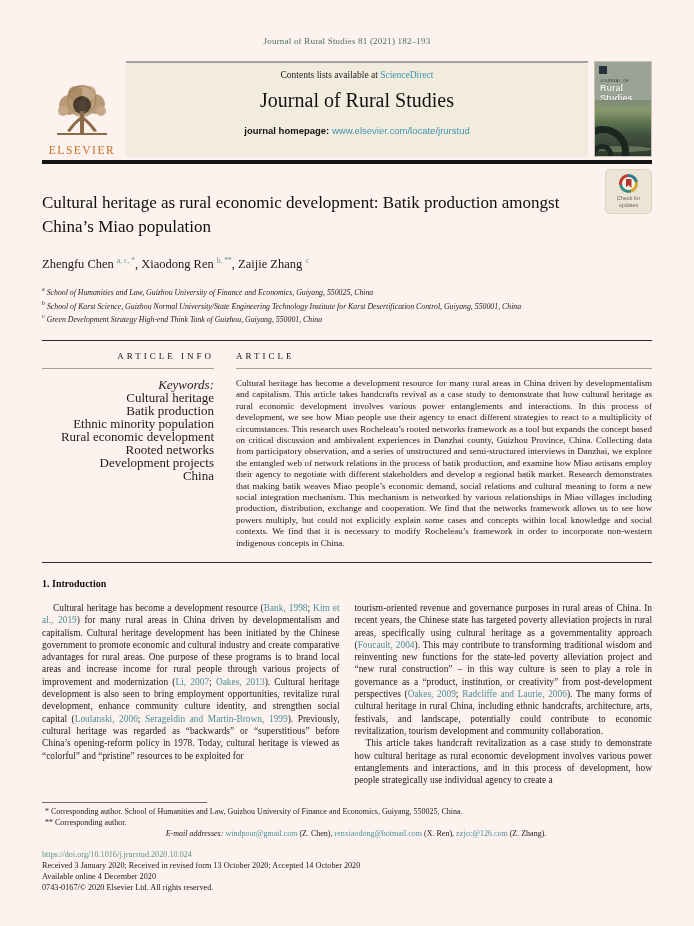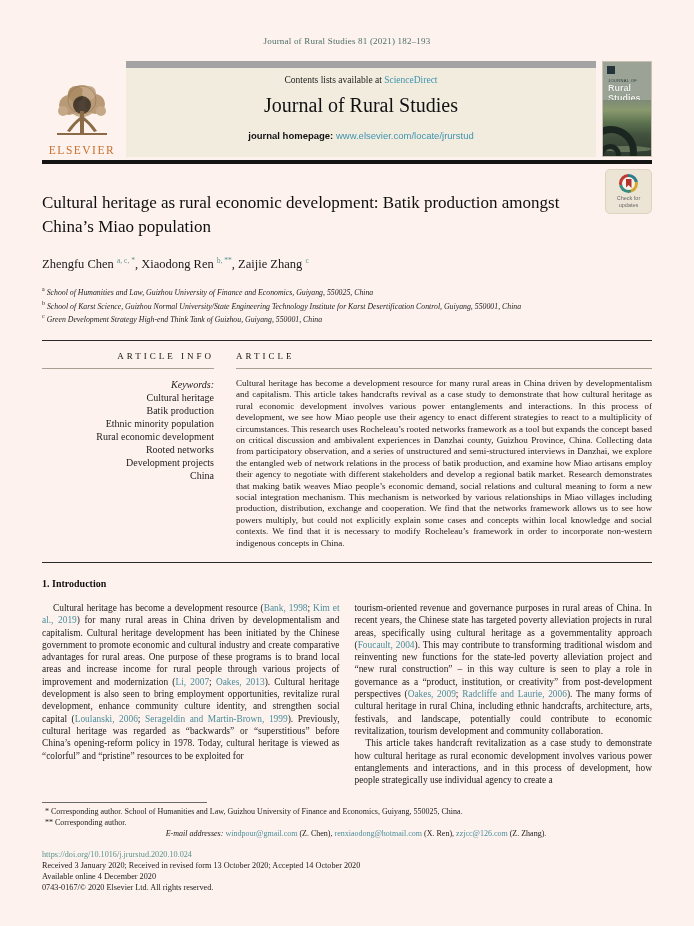--- a/index.html
+++ b/index.html
@@ -19,27 +19,27 @@
   .lnk { color:#4b8f9b; }
   .em  { font-style:italic; }
 
   
   .cite-head { text-align:center; font-size:9px; color:#4e6f68; letter-spacing:.2px; }
 
   
   .masthead { display:flex; align-items:stretch; margin-top:15px; }
   .logo-col { width:80px; display:flex; flex-direction:column; align-items:center; justify-content:flex-end; padding-bottom:1px; }
   .elsevier-word { font-size:11.5px; letter-spacing:1.5px; color:#c96f2c; margin-top:1px; }
-  .mast-box { flex:1; background:#f2ecdf; border-top:7px solid #a3a3a3; text-align:center; padding:7px 4px 8px 4px; margin:0 6px 0 4px; }
+  .mast-box { flex:1; background:#f2ecdf; border-top:2px solid #a3a3a3; text-align:center; padding:7px 4px 8px 4px; margin:0 6px 0 4px; }
   .contents-line { font-size:9.5px; color:#222; }
   .contents-line .lnk { color:#3f93ad; }
   .journal-title { font-size:20px; color:#111; margin-top:9px; }
   .homepage-line { font-family:"Liberation Sans", sans-serif; font-weight:bold; font-size:9.5px; margin-top:13px; color:#111; }
   .homepage-line .lnk { color:#3f93ad; font-weight:normal; }
-  .cover { width:50px; height:96px; background:#9aa396; border:1px solid #c9c2b2; position:relative; overflow:hidden; align-self:flex-start; }
+  .cover { width:58px; height:96px; background:#9aa396; border:1px solid #c9c2b2; position:relative; overflow:hidden; align-self:flex-start; }
   .cover-sq { position:absolute; top:4px; left:4px; width:8px; height:8px; background:#26333a; }
   .cover-kicker { position:absolute; top:16px; left:5px; font-family:"Liberation Sans", sans-serif; font-size:4px; color:#2e3a36; letter-spacing:.4px; }
   .cover-name { position:absolute; top:21px; left:5px; font-family:"Liberation Sans", sans-serif; font-weight:bold; font-size:9px; color:#f4f4ee; text-shadow:0 0 1px #55605a; }
   .cover-photo { position:absolute; left:0; right:0; top:38px; bottom:0;
     background:linear-gradient(180deg,#7d8a77 0%, #8a9a6e 18%, #5d7350 40%, #42523e 62%, #2e3a30 100%); }
   .cover-hill { position:absolute; left:0; right:0; top:46px; height:6px; background:#6f7f62; border-radius:50%; opacity:.8; }
   .cover-spiral { position:absolute; left:-18px; bottom:-22px; width:52px; height:52px; border-radius:50%;
     border:7px solid #1c2620; background:transparent; }
   .cover-spiral2 { position:absolute; left:-4px; bottom:-10px; width:22px; height:22px; border-radius:50%;
     border:5px solid #1c2620; }
@@ -60,21 +60,21 @@
     display:flex; align-items:center; justify-content:center; }
   .badge-ring-inner { width:13px; height:13px; border-radius:50%; background:#f7f3ea; display:flex; align-items:center; justify-content:center; }
   .bookmark { width:6px; height:9px; background:#b5332c; clip-path:polygon(0 0,100% 0,100% 100%,50% 68%,0 100%); }
   .badge-text { font-family:"Liberation Sans", sans-serif; font-size:5.5px; color:#6a6a6a; text-align:center; line-height:1.2; margin-top:2px; }
 
   
   .info-block { margin-top:14px; border-top:1.5px solid #2b2b2b; border-bottom:1.5px solid #2b2b2b; display:flex; padding-bottom:13px; }
   .info-col { width:172px; flex:none;text-align:right; }
   .abs-col { flex:1; margin-left:22px; }
   .sec-head { font-size:9px; letter-spacing:3px; color:#111; padding:10px 0 7px 0; border-bottom:1px solid #a9a092; }
-  .info-body { padding-top:9px; font-size:10px; line-height:13px; }
+  .info-body { padding-top:9px; font-size:13px; line-height:13px; }
   .kw-label { font-style:italic; }
   .abs-body { padding-top:9px; font-size:9px; line-height:11.4px; text-align:justify; color:#1b1b1b; }
 
   
   .intro-head { margin-top:15px; font-size:10px; font-weight:bold; color:#111; }
   .cols { display:flex; gap:15px; margin-top:13px; }
   .col { flex:1; font-size:9.4px; line-height:12.3px; text-align:justify; color:#1b1b1b; }
   .col p { margin:0; }
   .col p.indent { text-indent:11px; }
 

